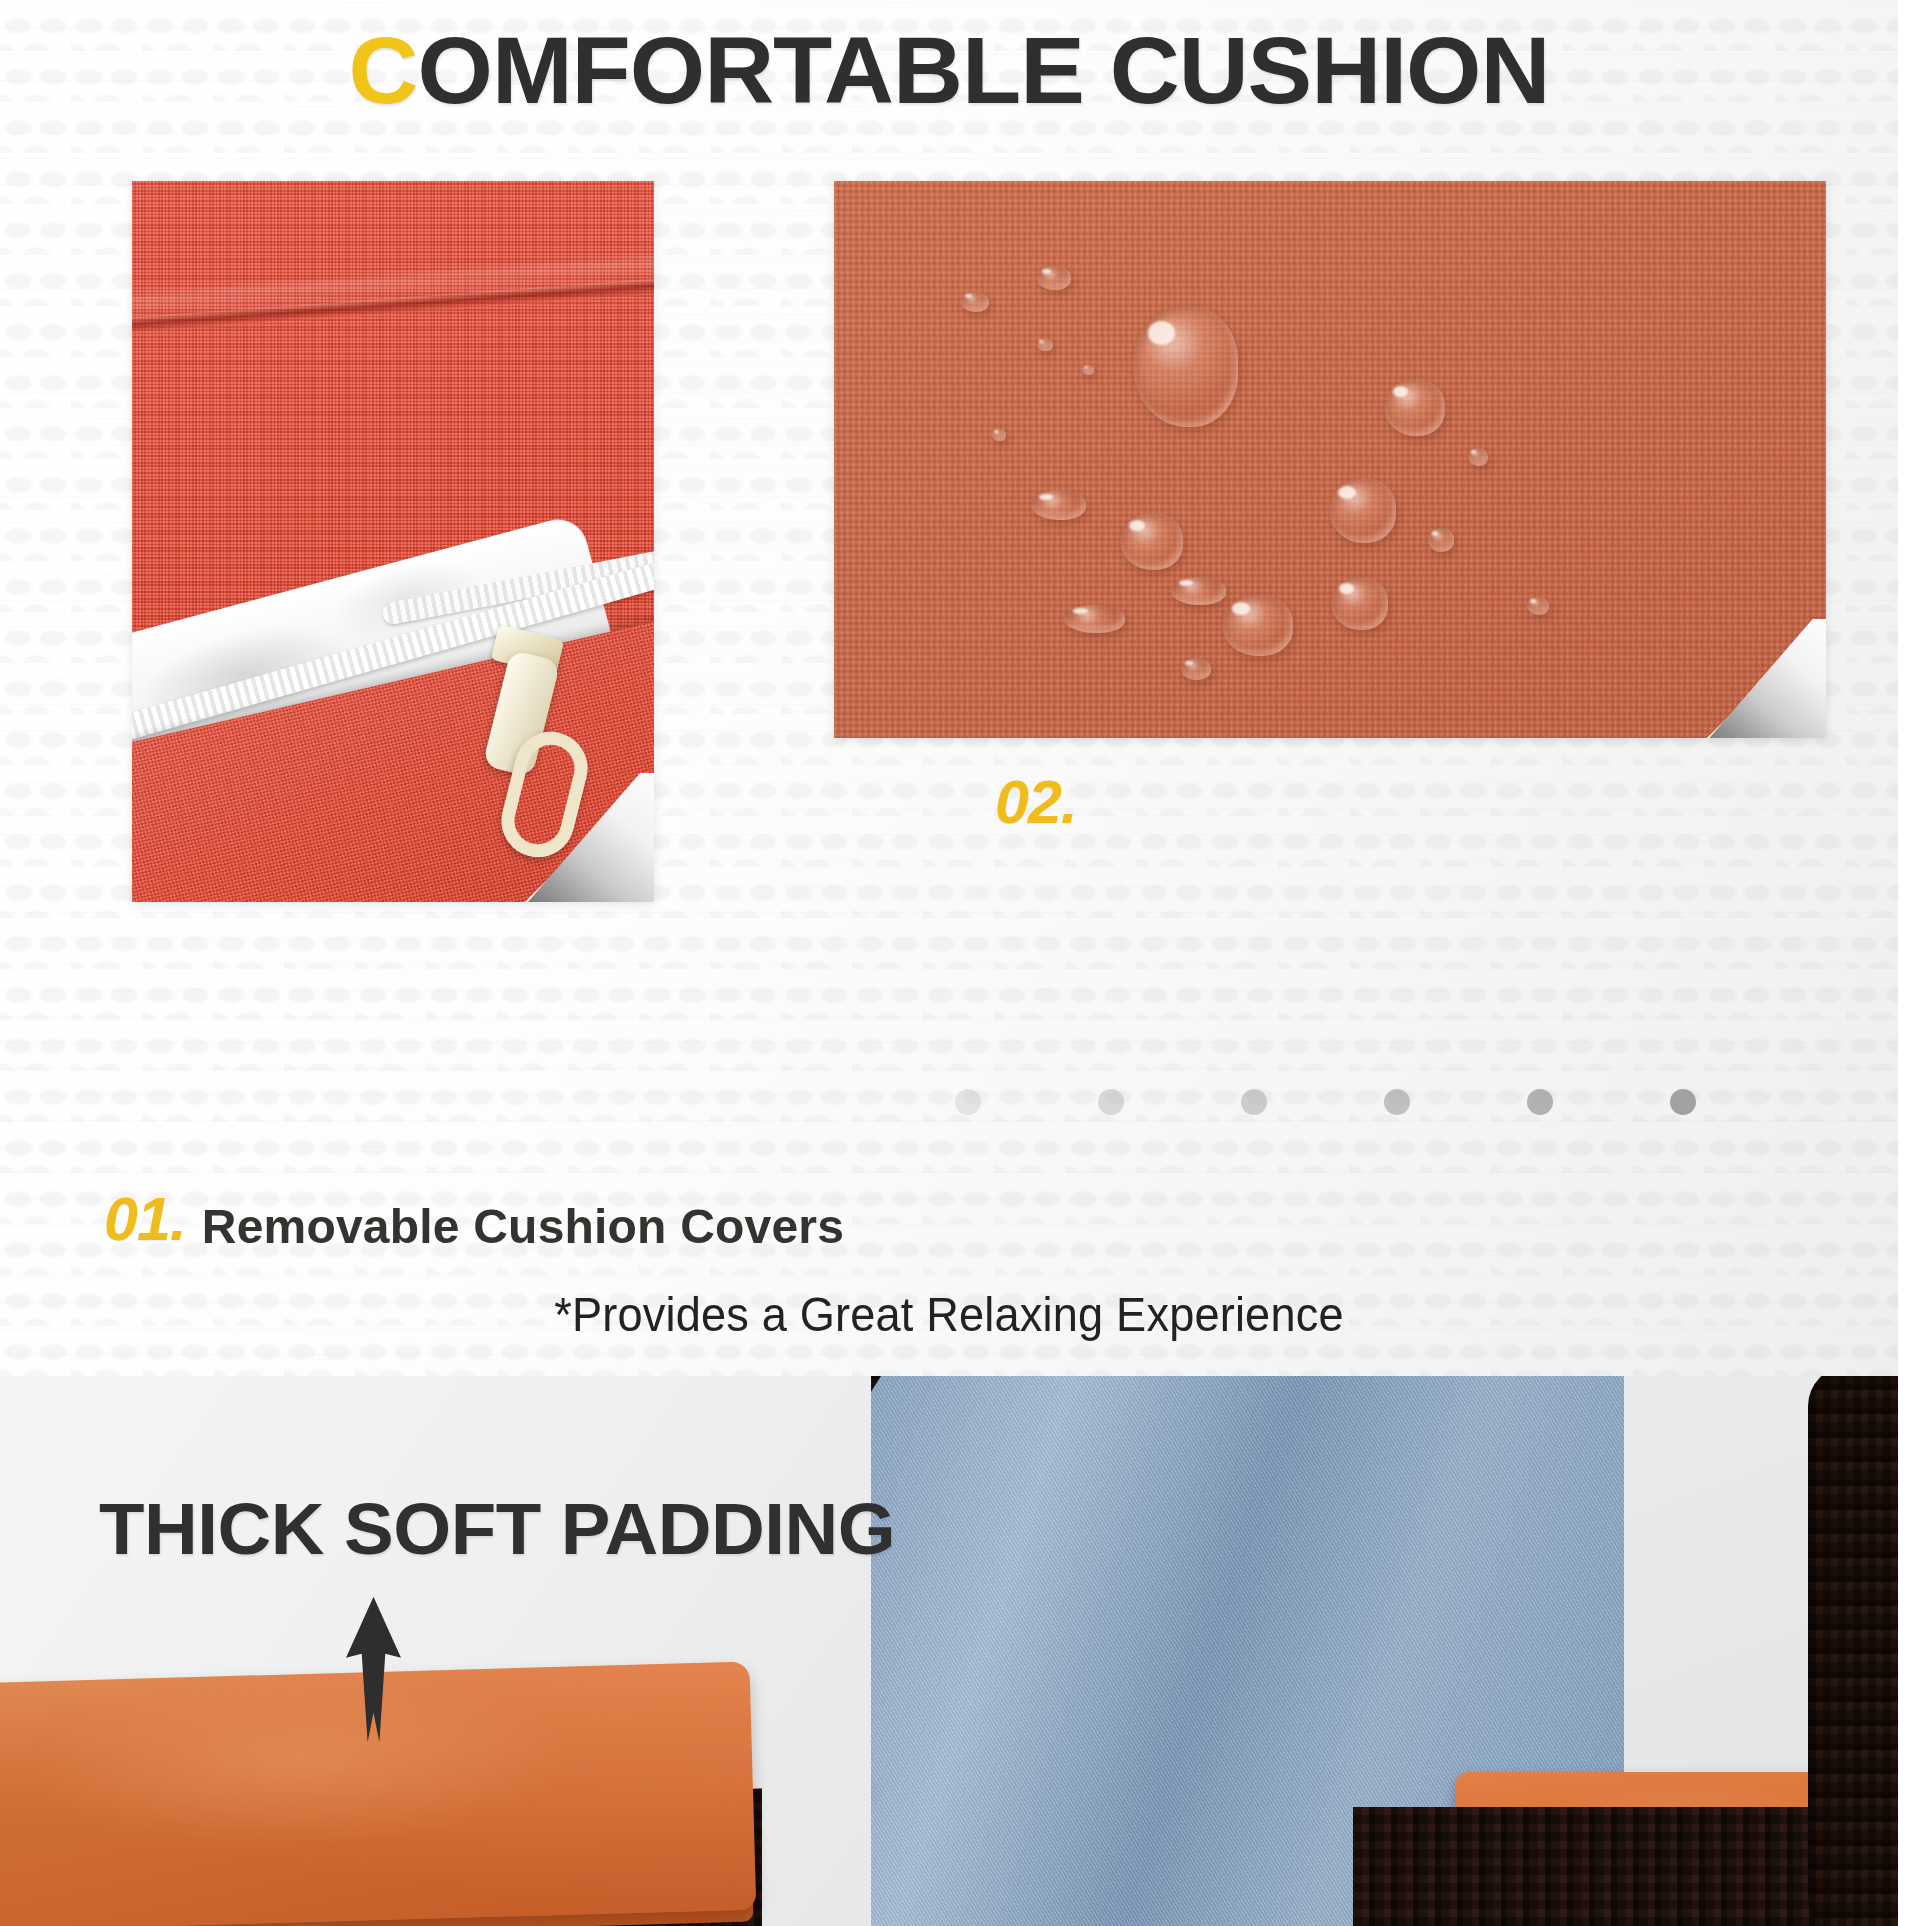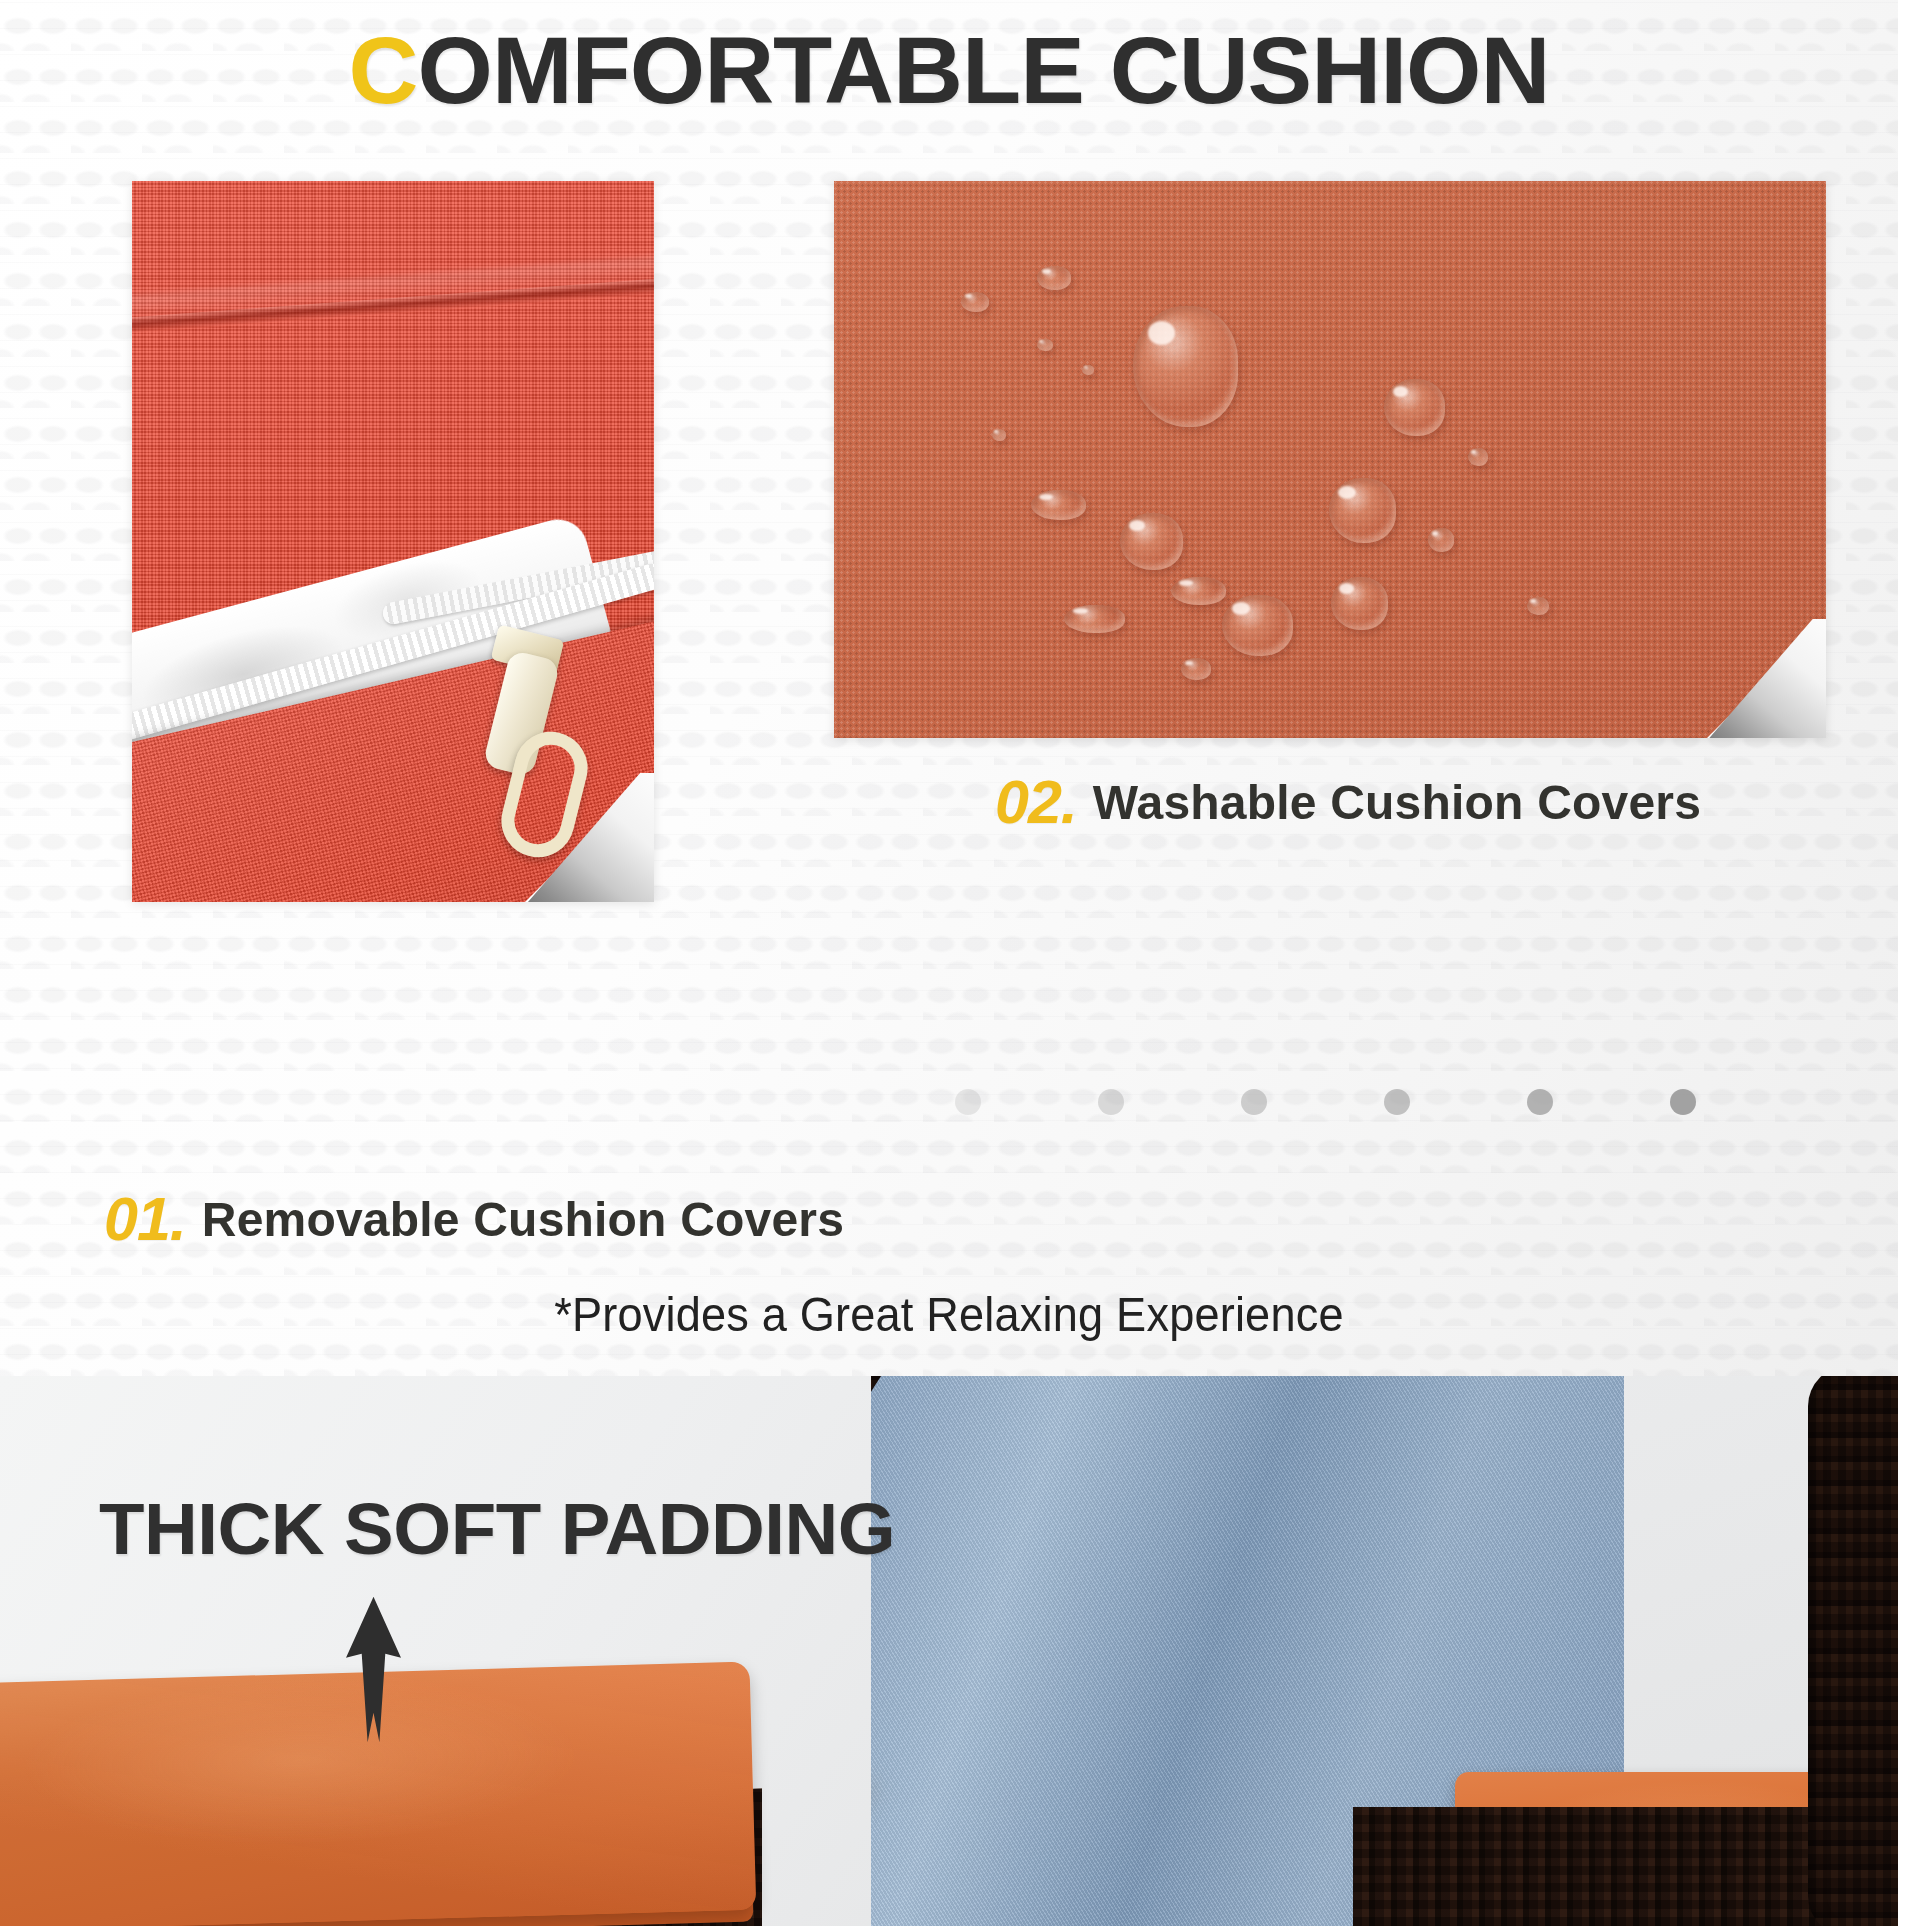--- a/index.html
+++ b/index.html
@@ -222,21 +222,21 @@
   .p2-curl::after{
     content:"";position:absolute;right:-8px;bottom:-6px;
     width:139px;height:139px;border-radius:50% 0 0 0;
     background:linear-gradient(225deg,#ffffff 0%,#f3f3f3 35%,#cccccc 62%,#909090 85%,#6f6f6f 100%);
     transform:rotate(-4deg);
     box-shadow:-5px -5px 12px rgba(0,0,0,.35);
     clip-path:polygon(100% 100%,0 100%,100% 0);
   }
 
   
-  .cap { position:absolute; white-space:nowrap; display:flex; align-items:center; }
+  .cap { position:absolute; white-space:nowrap; display:flex; align-items:flex-end; }
   .cap .num {
     font-size:61px; font-weight:800; font-style:italic;
     color:#f0bc1c; letter-spacing:-1px;
     margin-right:16px;
     text-shadow:0 1px 1px rgba(0,0,0,.06);
   }
   .cap .txt {
     font-size:48px; font-weight:700; color:#33332f;
     letter-spacing:0.2px;
   }
@@ -433,21 +433,20 @@
         <div class="drop" style="left: 594px; top: 347px; width: 26px; height: 24px;"></div>
         <div class="drop" style="left: 634px; top: 267px; width: 20px; height: 18px;"></div>
         <div class="drop" style="left: 693px; top: 416px; width: 22px; height: 18px;"></div>
         <div class="drop" style="left: 158px; top: 248px; width: 14px; height: 12px;"></div>
       </div>
     <div class="p2-curl"></div>
   </div>
 
   <div class="cap cap2">
     <span class="num">02.</span>
-    <span class="txt">Washable Cushion Covers</span>
   </div>
 
   <div class="dots" id="dots">
       <span class="dot" style="background: rgb(155, 155, 155); opacity: 0.22;"></span>
       <span class="dot" style="background: rgb(155, 155, 155); opacity: 0.34;"></span>
       <span class="dot" style="background: rgb(155, 155, 155); opacity: 0.46;"></span>
       <span class="dot" style="background: rgb(155, 155, 155); opacity: 0.58;"></span>
       <span class="dot" style="background: rgb(155, 155, 155); opacity: 0.74;"></span>
       <span class="dot" style="background: rgb(155, 155, 155); opacity: 0.92;"></span>
     </div>

